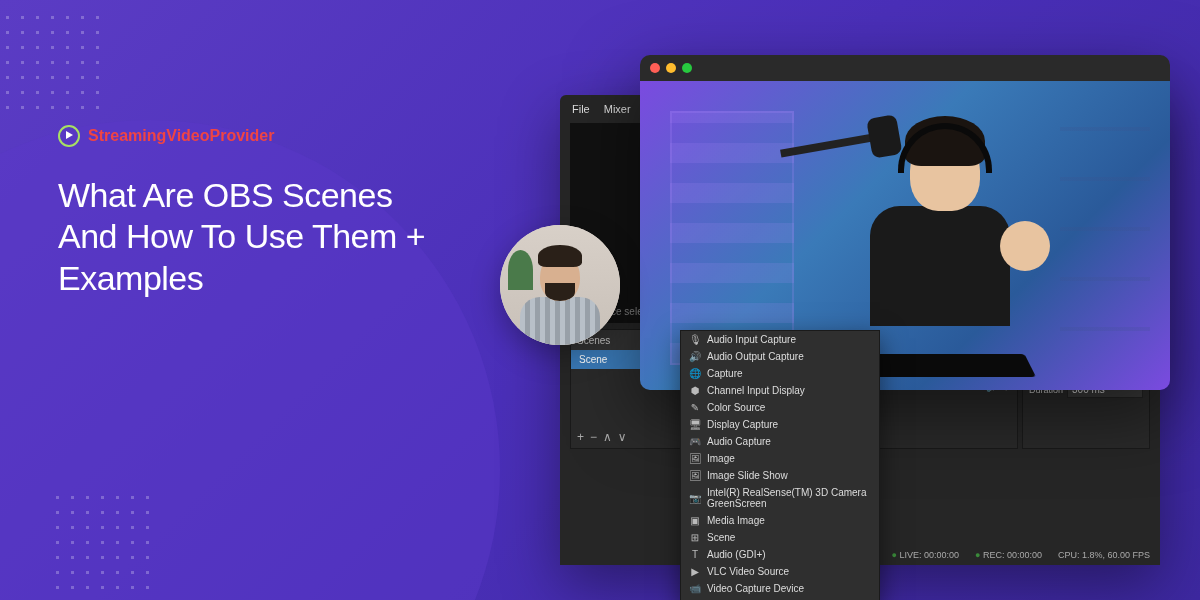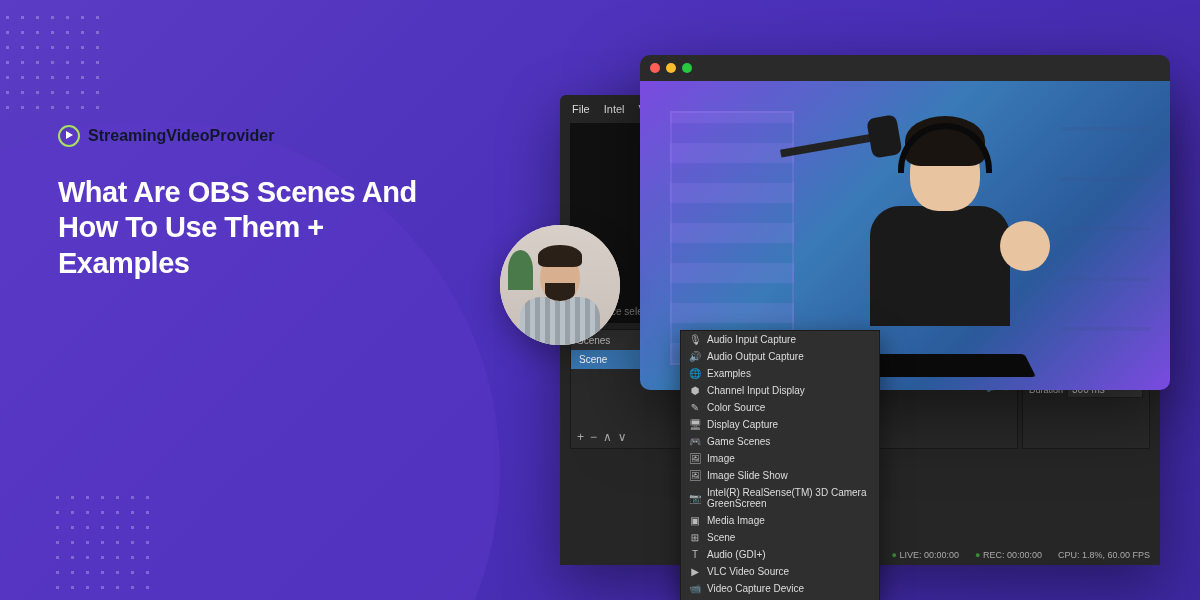--- a/index.html
+++ b/index.html
@@ -23,21 +23,21 @@
 .dots.tl { top: 10px; left: 0; }
 .dots.br { bottom: 10px; right: 1050px; }
 
 
 .logo {
   position: absolute;
   top: 125px;
   left: 58px;
   display: flex;
   align-items: center;
-  color: #0f172a;
+  color: #ef4444;
   font-size: 16px;
   font-weight: 600;
 }
 .logo-icon {
   width: 22px;
   height: 22px;
   border-radius: 50%;
   border: 2px solid #a8e063;
   margin-right: 8px;
   position: relative;
@@ -51,22 +51,22 @@
   border-bottom: 4px solid transparent;
 }
 
 
 .headline {
   position: absolute;
   top: 175px;
   left: 58px;
   width: 380px;
   color: #fff;
-  font-size: 29px;
-  font-weight: 700;
+  font-size: 34px;
+  font-weight: 400;
   line-height: 1.22;
   letter-spacing: -0.5px;
 }
 
 
 .curve {
   position: absolute;
   left: -200px;
   top: 120px;
   width: 700px;
@@ -422,21 +422,21 @@
 <div class="logo">
   <span class="logo-icon"></span>
   <span>StreamingVideoProvider</span>
 </div>
 
 <h1 class="headline">What Are OBS Scenes And How To Use Them + Examples</h1>
 
 <div class="obs">
   <div class="menubar">
     <span>File</span>
-    <span>Intel</span>
+    <span>Mixer</span>
     <span>View</span>
     <span>Profile</span>
     <span>Scene</span>
   </div>
   <div class="preview">
     <span class="preview-label">No source selected</span>
   </div>
 
   <div class="panels">
 
@@ -517,37 +517,37 @@
       <div class="ctx-item">
         <span class="ico">🎙</span>
         <span>Audio Input Capture</span>
       </div>
       <div class="ctx-item">
         <span class="ico">🔊</span>
         <span>Audio Output Capture</span>
       </div>
       <div class="ctx-item">
         <span class="ico">🌐</span>
-        <span>Examples</span>
+        <span>Capture</span>
       </div>
       <div class="ctx-item">
         <span class="ico">⬢</span>
         <span>Channel Input Display</span>
       </div>
       <div class="ctx-item">
         <span class="ico">✎</span>
         <span>Color Source</span>
       </div>
       <div class="ctx-item">
         <span class="ico">🖥</span>
         <span>Display Capture</span>
       </div>
       <div class="ctx-item">
         <span class="ico">🎮</span>
-        <span>Game Scenes</span>
+        <span>Audio Capture</span>
       </div>
       <div class="ctx-item">
         <span class="ico">🖼</span>
         <span>Image</span>
       </div>
       <div class="ctx-item">
         <span class="ico">🖼</span>
         <span>Image Slide Show</span>
       </div>
       <div class="ctx-item">

